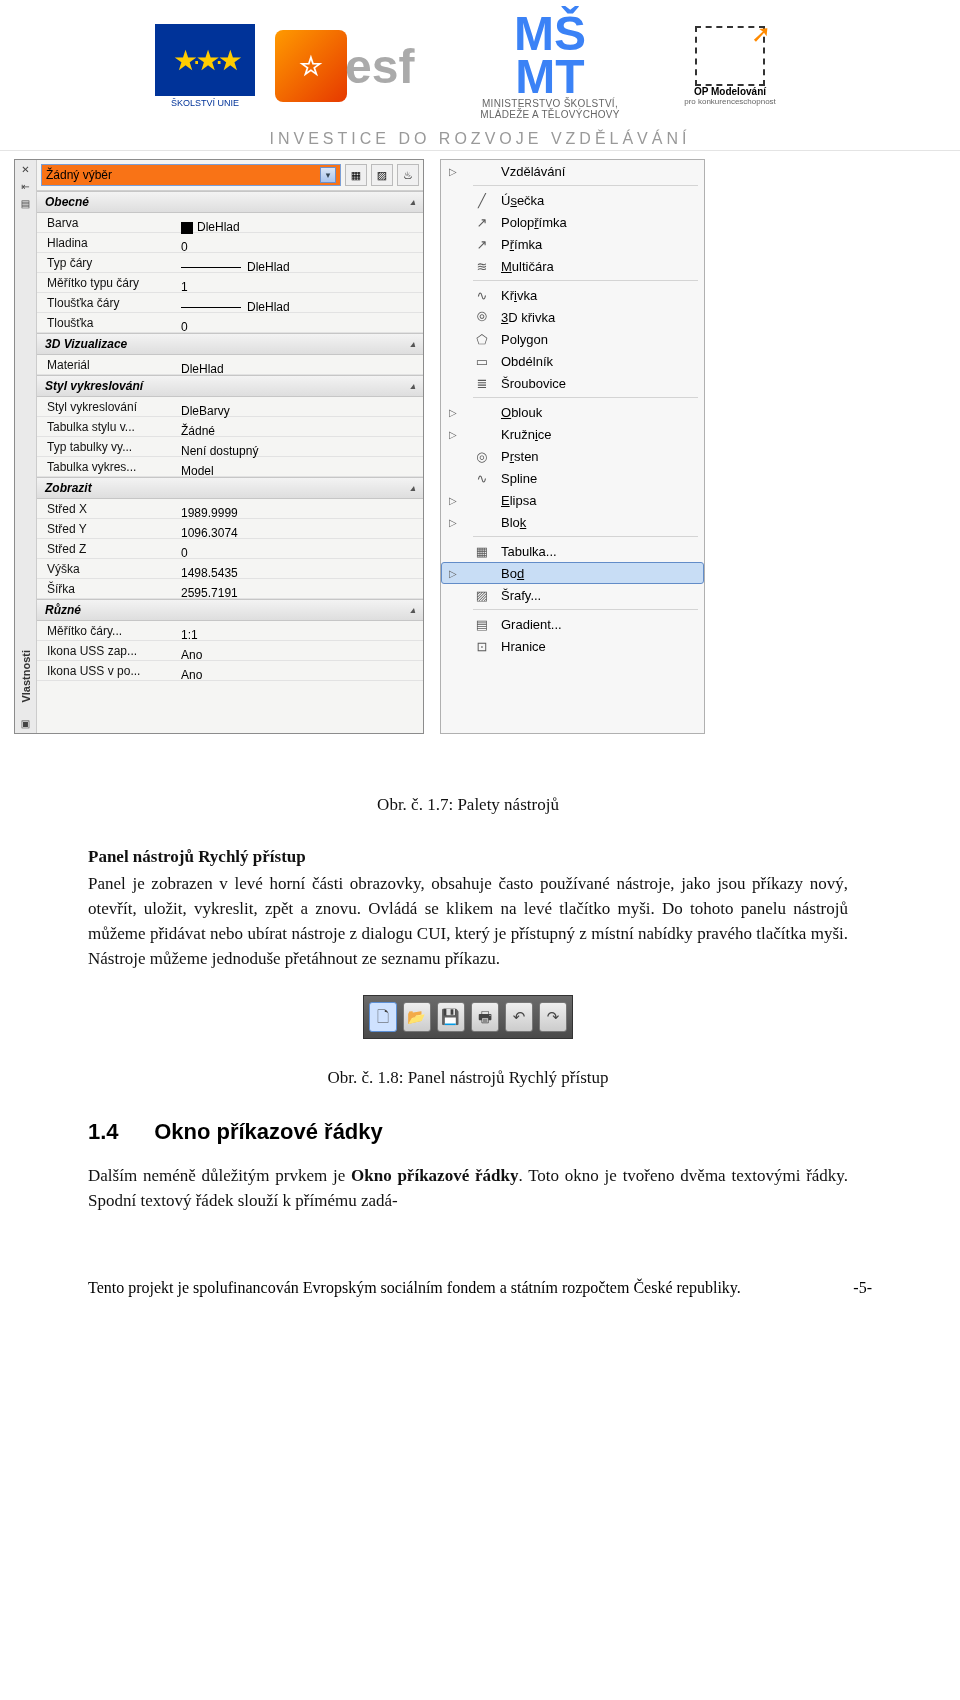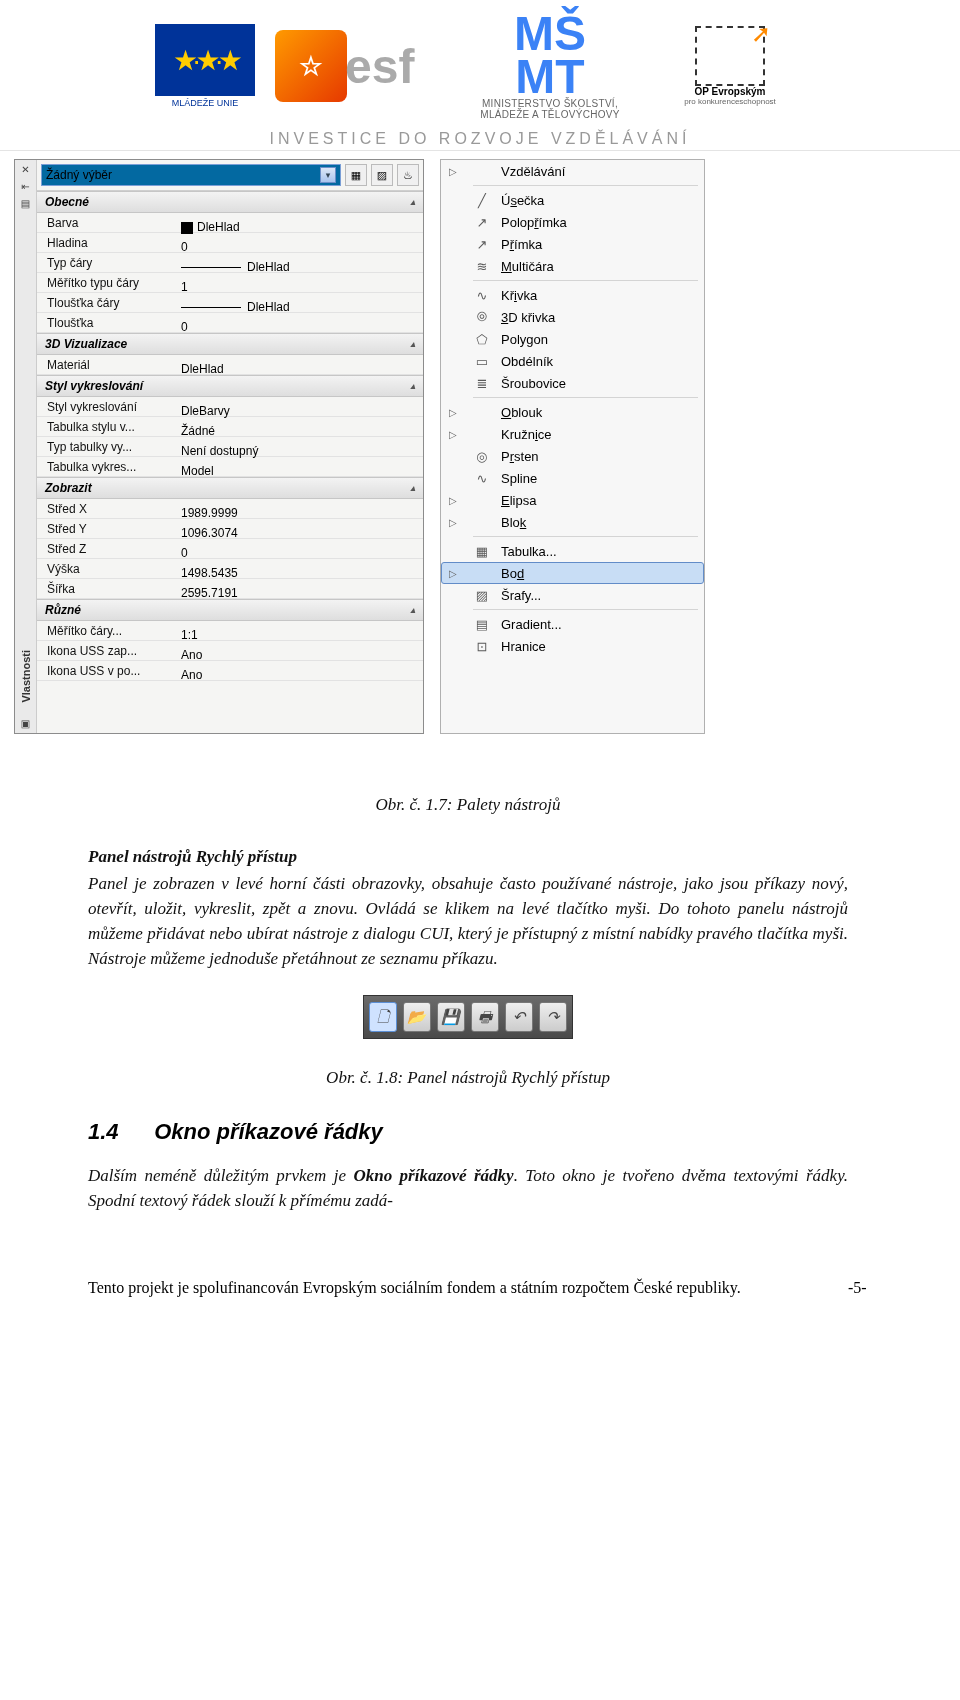--- a/index.html
+++ b/index.html
@@ -146,21 +146,21 @@
   .props-top {
     display: flex;
     align-items: center;
     padding: 4px;
     gap: 4px;
     border-bottom: 1px solid #cfcfcf;
   }
   .props-select {
     flex: 1;
     border: 1px solid #7a9ed6;
-    background: #0369a1;
+    background: #f97316;
     height: 22px;
     padding: 2px 4px;
     font-size: 12px;
     display: flex;
     align-items: center;
     justify-content: space-between;
   }
   .drop-arrow {
     width: 16px;
     height: 16px;
@@ -269,21 +269,20 @@
     margin: 3px 6px 3px 32px;
   }
 
   
   .content {
     padding: 50px 112px 0 88px;
     font-family: "Palatino Linotype", Georgia, serif;
     font-size: 17px;
     line-height: 1.48;
     color: #111;
-    font-style: italic;
   }
   .caption-center {
     text-align: center;
     margin-bottom: 26px;
   }
   .para-heading {
     font-weight: bold;
     margin-bottom: 2px;
   }
   .content p {
@@ -324,49 +323,50 @@
     font-weight: bold;
     color: #000;
     margin: 24px 0 14px 0;
   }
   h2.sec .num { display: inline-block; width: 60px; }
   .footer {
     padding: 56px 88px 20px 88px;
     font-family: "Palatino Linotype", Georgia, serif;
     font-size: 16px;
     display: flex;
+    justify-content: space-between;
     border-top: 0;
   }
   .footer-text { text-align: justify; width: 760px; }
   .page-num { align-self: flex-end; }
 </style>
 </head>
 <body>
 
 <div class="header-logos">
   <div>
     <div class="eu-logo">
       <span class="eu-stars">★·★·★</span>
     </div>
-    <div class="eu-label">MLÁDEŽE UNIE</div>
+    <div class="eu-label">ŠKOLSTVÍ UNIE</div>
   </div>
   <div class="esf-logo">
     <div class="esf-box">☆</div>
     <div class="esf-text">esf</div>
   </div>
   <div class="msmt-logo">
     <div class="msmt-big">MŠ<br>MT</div>
     <div class="msmt-sub">MINISTERSTVO ŠKOLSTVÍ,</div>
     <div class="msmt-sub">MLÁDEŽE A TĚLOVÝCHOVY</div>
   </div>
   <div class="opvk-logo">
     <div class="opvk-box">
         <span class="opvk-arrow">➚</span>
       </div>
-    <div class="opvk-label1">OP Evropským</div>
+    <div class="opvk-label1">OP Modelování</div>
     <div class="opvk-label2">pro konkurenceschopnost</div>
   </div>
 </div>
 <div class="invest-line">INVESTICE DO ROZVOJE VZDĚLÁVÁNÍ</div>
 
 <div class="screenshots-area">
 
   <div class="props-panel">
     <div class="props-sidebar">
       <span class="sb-icon">✕</span>

